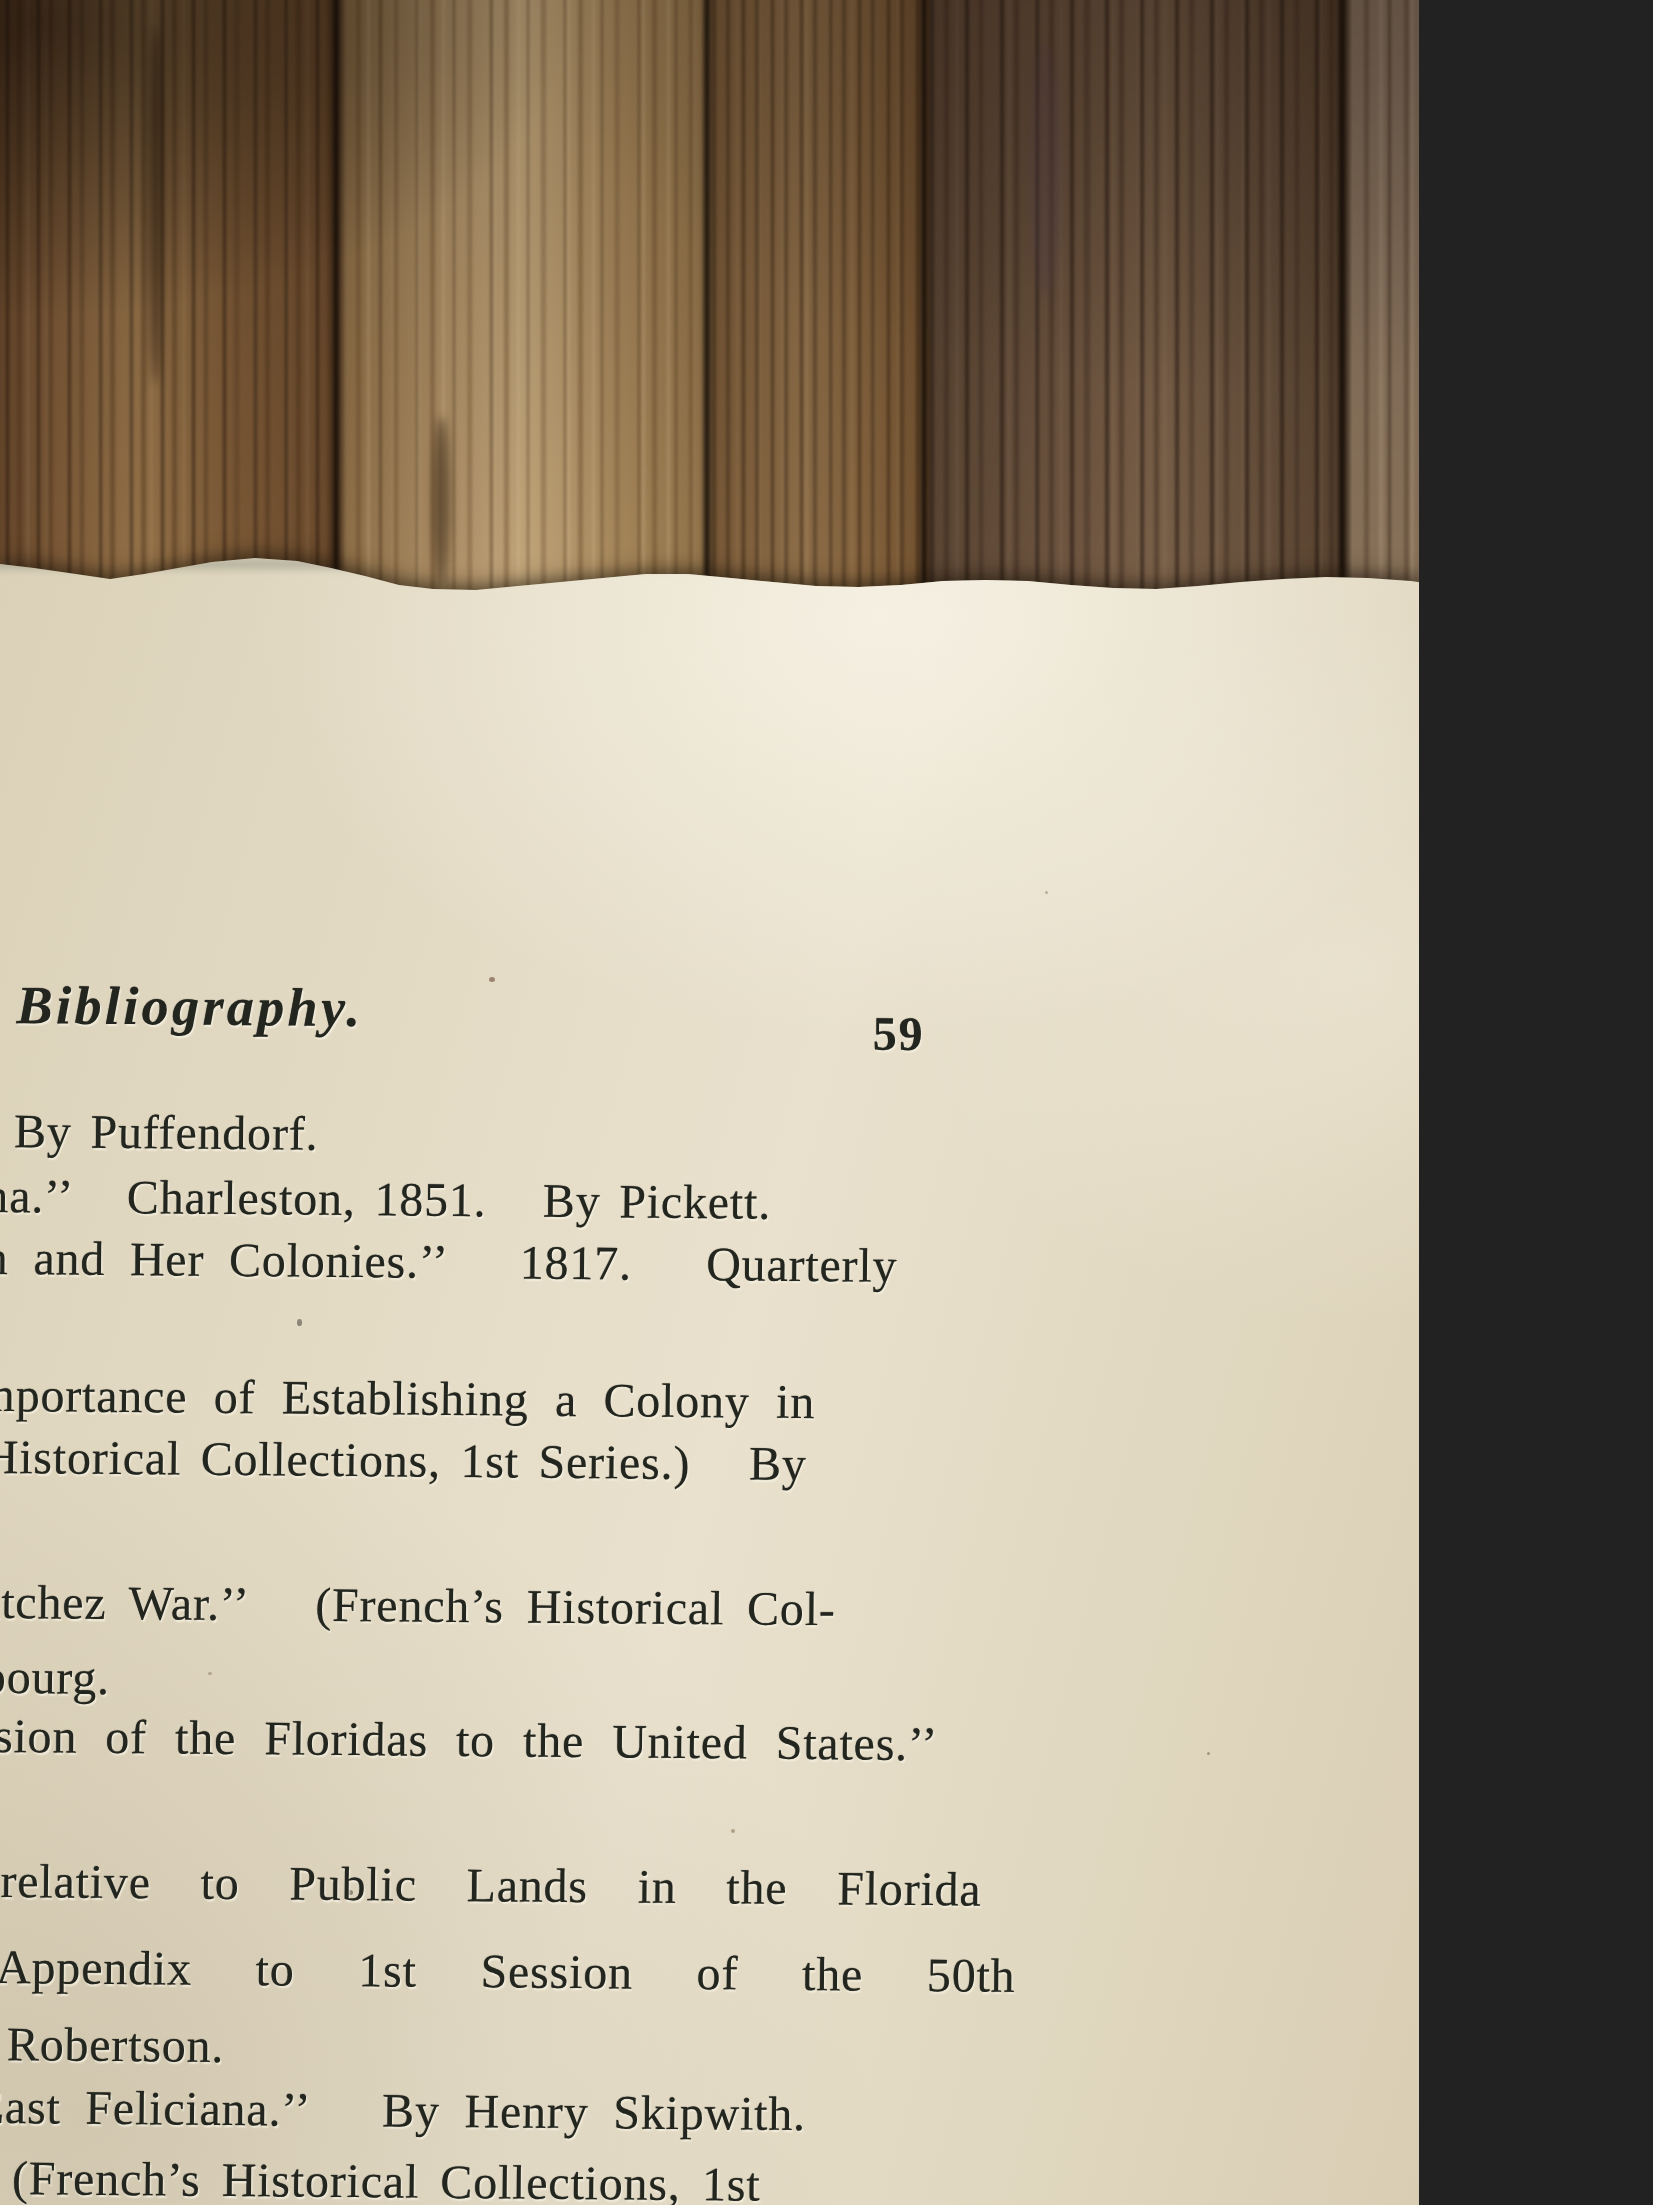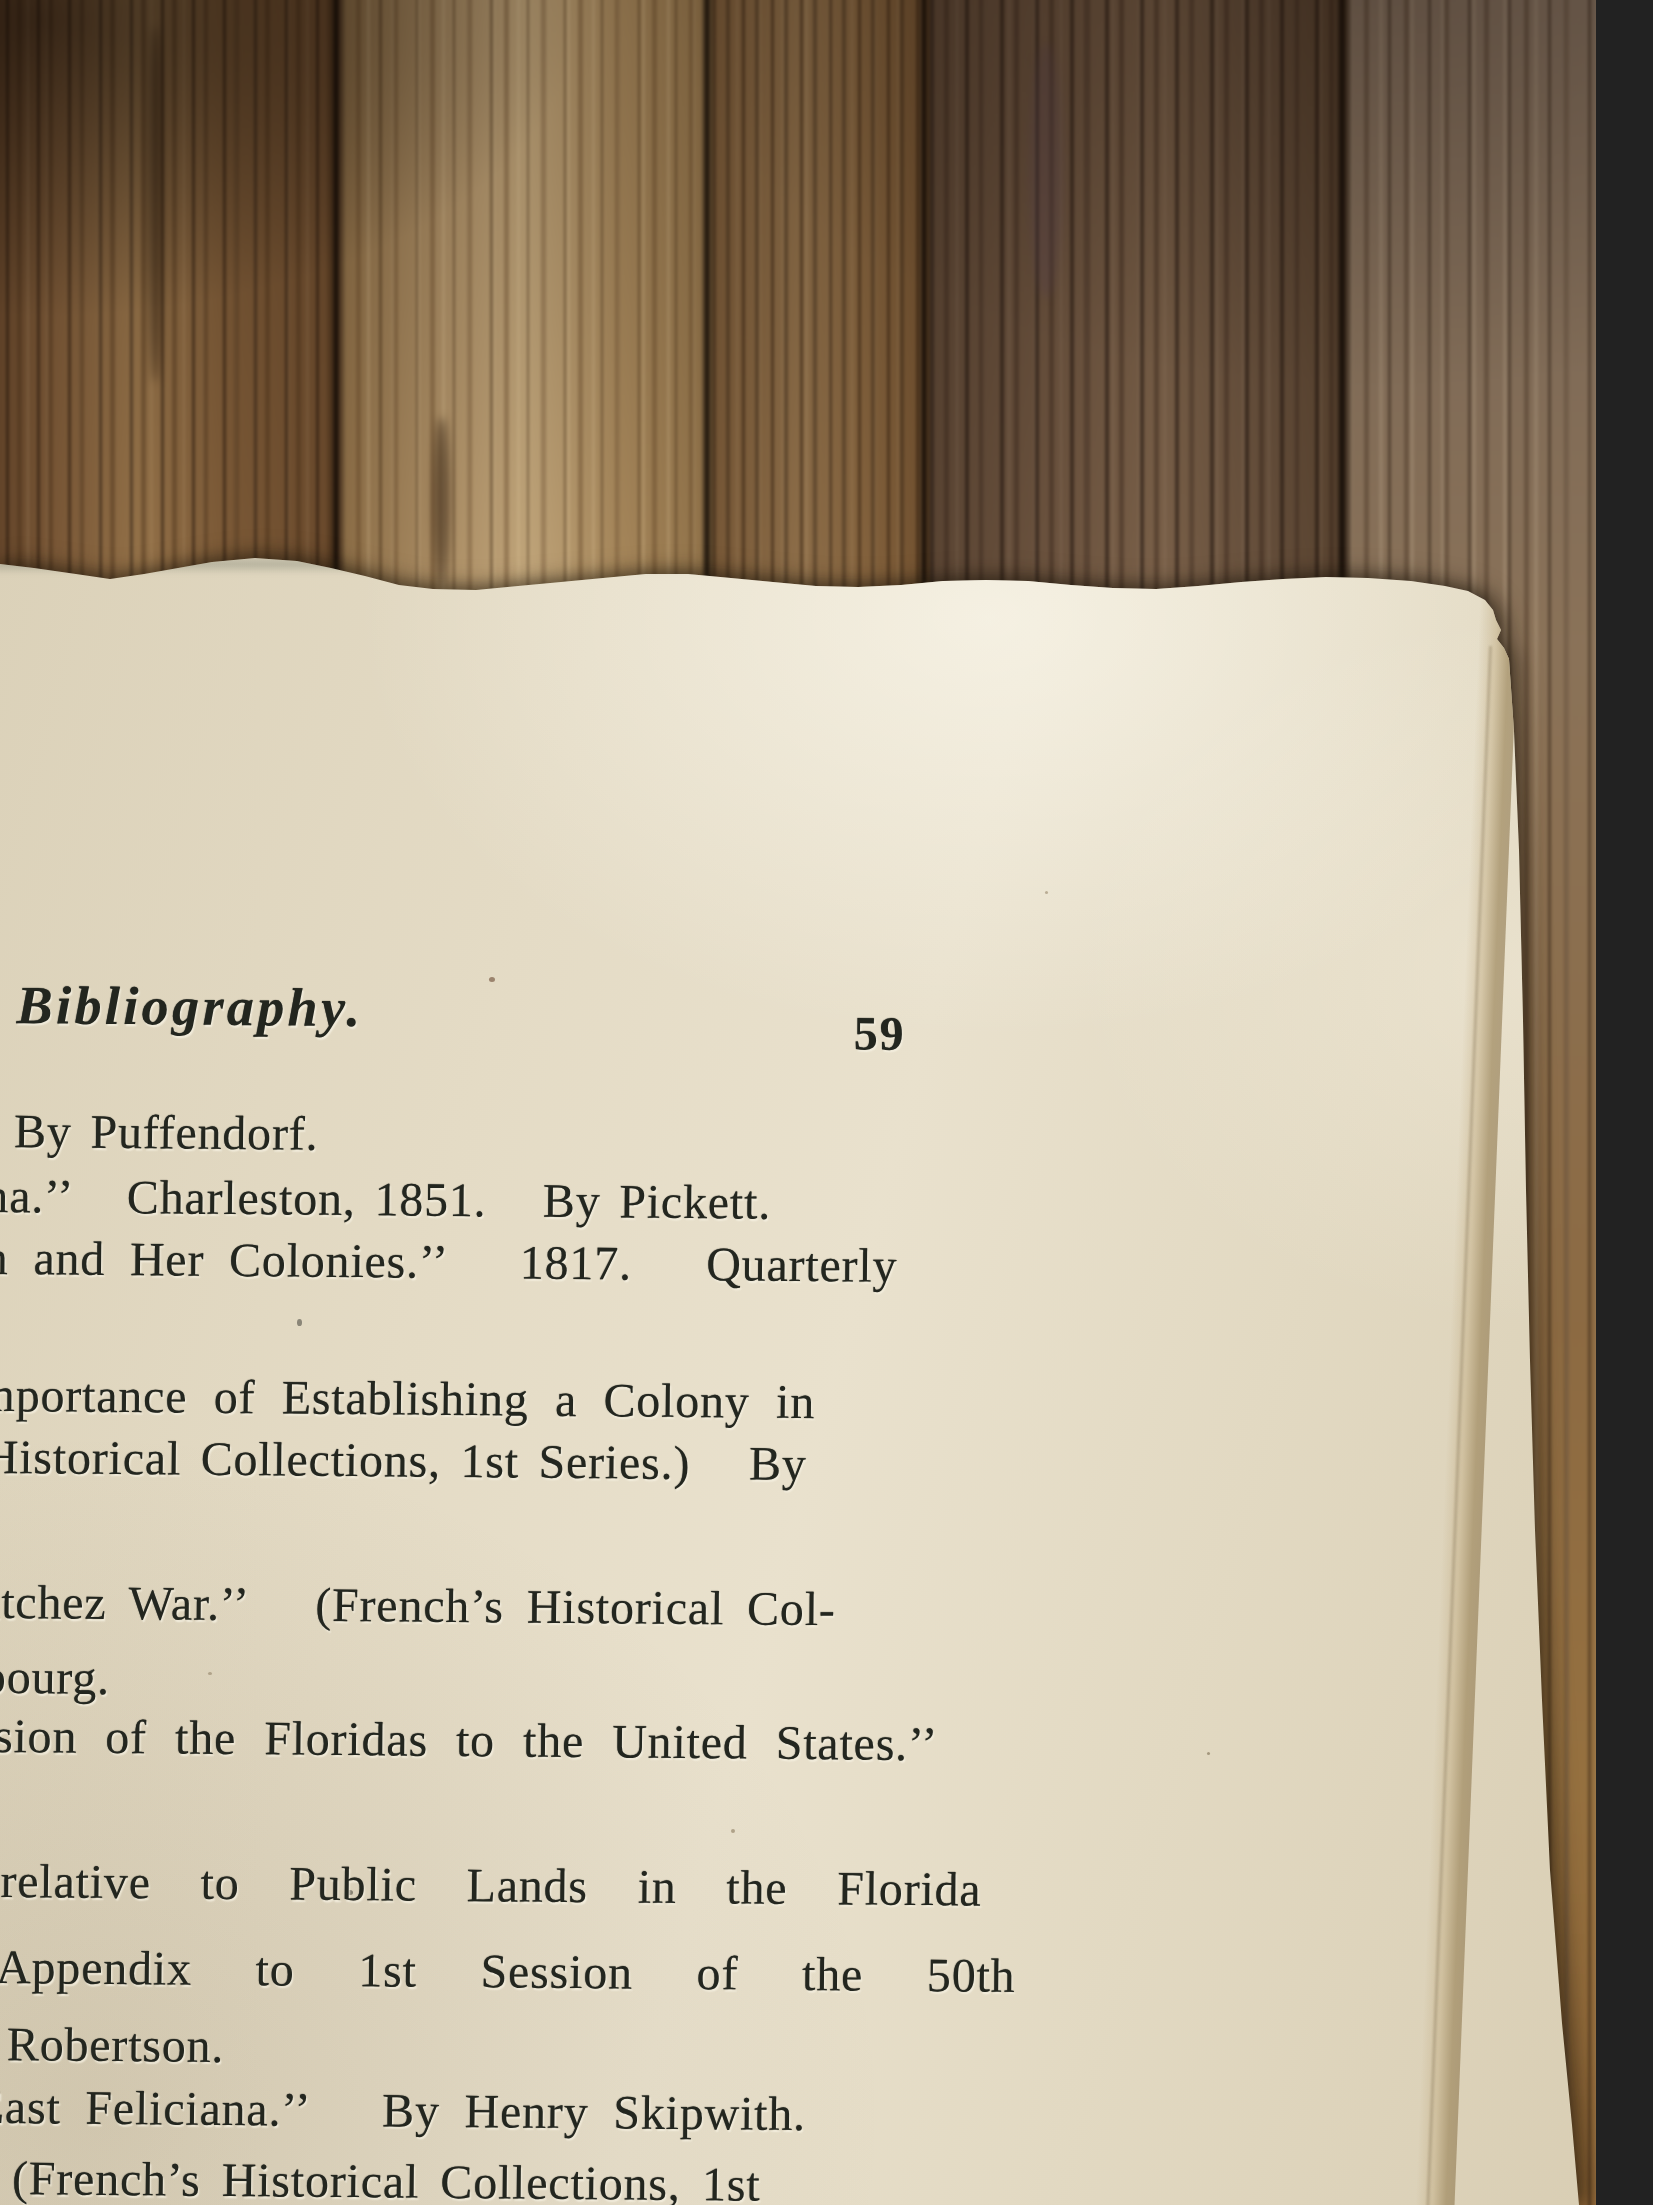--- a/index.html
+++ b/index.html
@@ -1,16 +1,16 @@
 <!DOCTYPE html>
 <html style="font-size:13.6px"><head>
 <meta charset="utf-8">
 <style>
   html,body{margin:0;padding:0;background:#222;}
-  #canvas{position:relative;width:1596px;height:2205px;overflow:hidden;
+  #canvas{position:relative;width:1419px;height:2205px;overflow:hidden;
     font-family:"Liberation Serif","DejaVu Serif",serif;}
   
   #wood{position:absolute;inset:-25.5px;filter:blur(1.4px);}
   .plank{position:absolute;top:0;bottom:0;}
   #plank1{left:0;width:367px;background:
     repeating-linear-gradient(90deg,rgba(25,12,4,.50) 0 3.4px,rgba(25,12,4,0) 3.4px 11px,rgba(70,45,22,.40) 11px 16px,rgba(70,45,22,0) 16px 31px),
     repeating-linear-gradient(90deg,rgba(235,205,160,.16) 0 2.5px,rgba(235,205,160,0) 2.5px 19.5px,rgba(235,205,160,.10) 19.5px 22px,rgba(235,205,160,0) 22px 52px),
     linear-gradient(90deg,#5e4026,#7d5a38 22%,#97744a 45%,#7f5c38 68%,#6b4a2c 100%);}
   #plank2{left:367px;width:371px;background:
     repeating-linear-gradient(90deg,rgba(60,38,16,.45) 0 2.5px,rgba(60,38,16,0) 2.5px 14.4px,rgba(90,60,30,.35) 14.4px 18.7px,rgba(90,60,30,0) 18.7px 37px),
@@ -61,21 +61,21 @@
     background:linear-gradient(90deg,rgba(190,170,130,0) 0%,rgba(196,176,136,.55) 45%,rgba(166,146,106,.80) 78%,rgba(148,126,86,.65) 100%);}
   #edge-right-crease{position:absolute;left:1489px;top:646px;width:2.5px;height:1564px;
     transform:rotate(2.3deg);transform-origin:top left;background:rgba(130,112,80,.35);filter:blur(0.8px);}
   .speck{position:absolute;border-radius:50%;}
   
   #text-layer{position:absolute;inset:0;transform:rotate(0.5deg);transform-origin:0 0;
     color:#23261f;}
   .line{position:absolute;white-space:pre;font-size:48px;letter-spacing:0.8px;word-spacing:6px;
     text-shadow:1.3px 2.1px 1.7px rgba(246,241,226,.85),-0.4px -0.4px 0.8px rgba(0,0,0,.22),0 0 0.8px rgba(35,38,31,.7);}
   .header-title{font-style:italic;font-weight:600;font-size:54px;letter-spacing:3.4px;}
-  .pagenum{font-weight:700;font-size:48px;letter-spacing:1.7px;}
+  .pagenum{font-weight:700;font-size:48px;letter-spacing:1.7px;margin-left:19px;}
   .w8{word-spacing:6.8px;} .w10{word-spacing:8.5px;} .w12{word-spacing:10.2px;}
   .w14{word-spacing:12px;} .w16{word-spacing:13.6px;} .w18{word-spacing:15.3px;}
   .w44{word-spacing:37px;} .w60{word-spacing:51px;}
 </style>
 </head>
 <body>
 
 <div id="canvas">
 
   <div id="wood">

